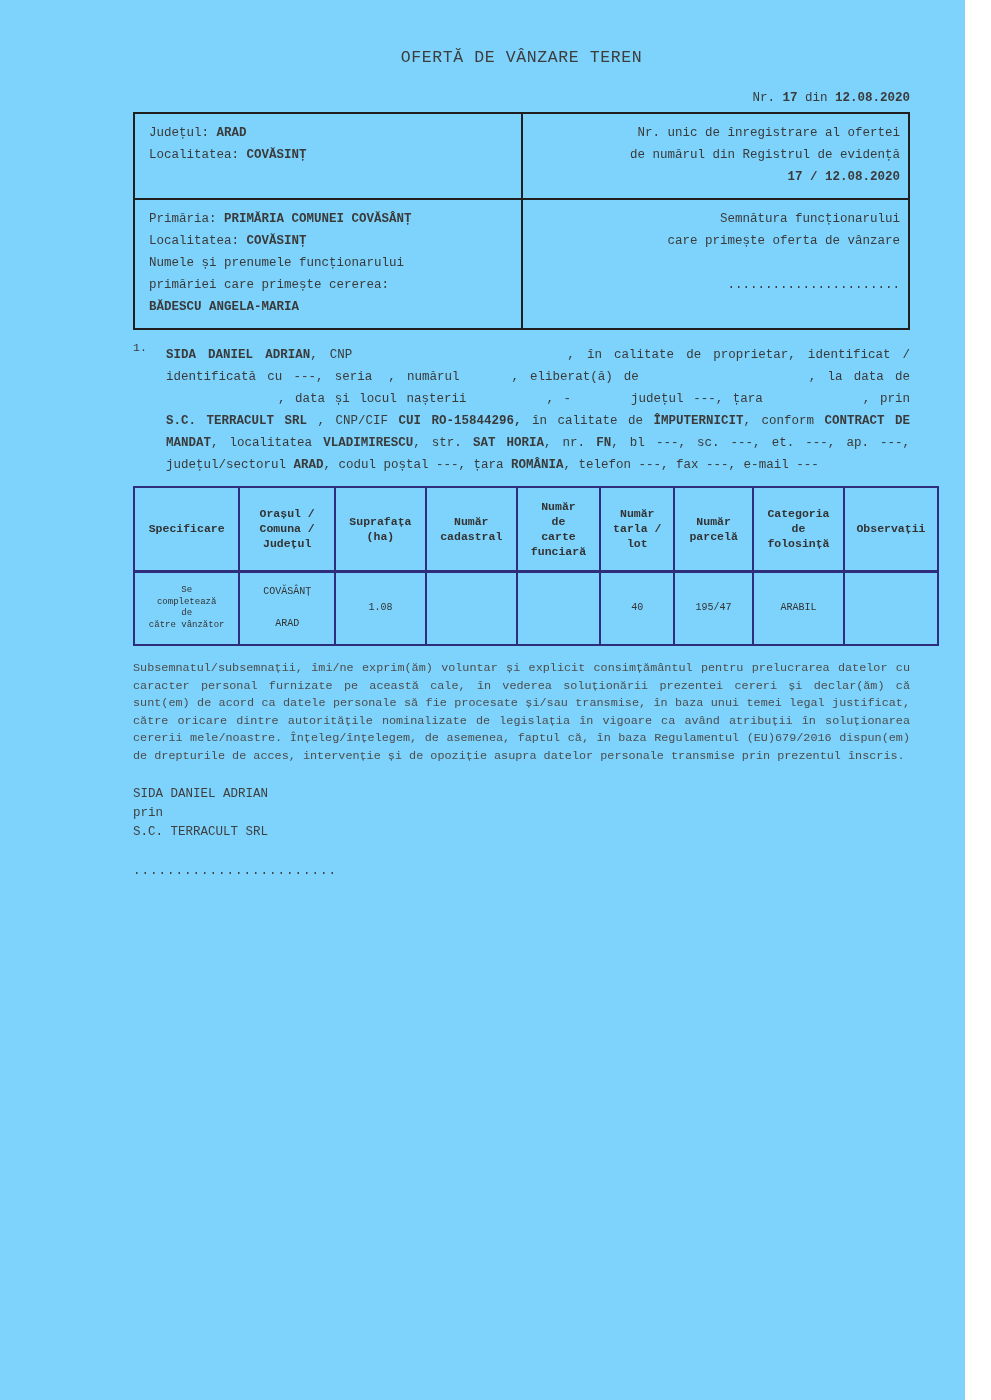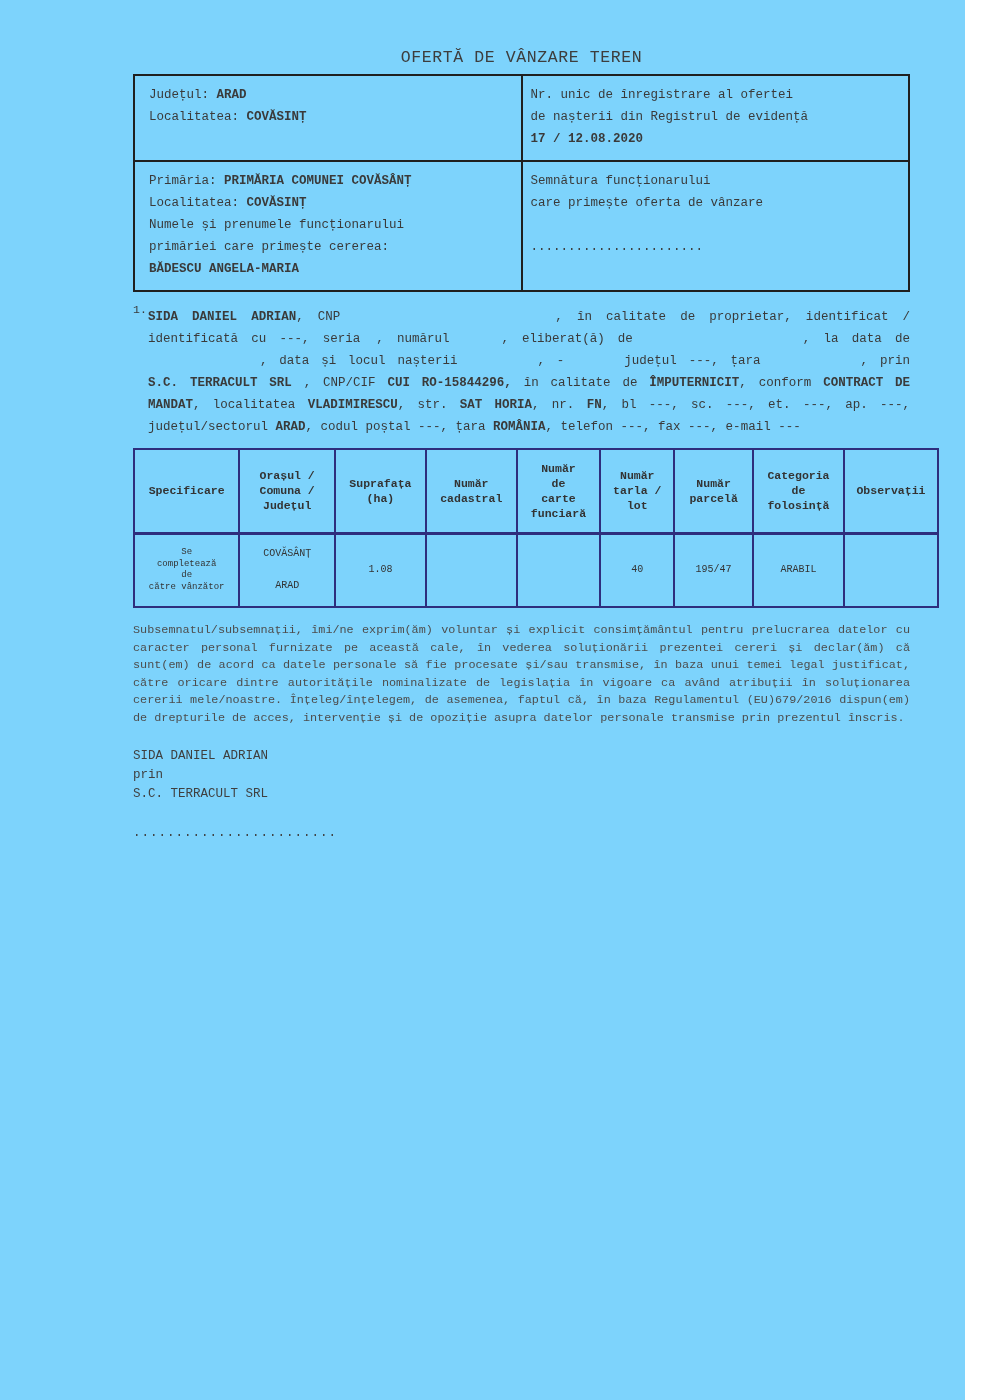--- a/index.html
+++ b/index.html
@@ -47,36 +47,36 @@
     border:2px solid var(--hdr-border);
   }
   .header-table td{
     border:2px solid var(--hdr-border);
     font-size:12.5px;
     line-height:22px;
     vertical-align:top;
     padding:8px 12px 10px 14px;
   }
   .header-table td.ht-right{
-    text-align:left;
+    text-align:right;
     padding-left:8px;
     padding-right:8px;
   }
   .header-table tr.r1 td{height:78px;}
   .header-table tr.r2 td{height:120px;}
 
   .para1-wrap{position:relative;margin-top:14px;}
   .para1-marker{
     position:absolute;
     left:0;
     top:-3px;
     font-size:11.5px;
   }
   .para1{
-    margin:0 0 0 15px;
+    margin:0 0 0 33px;
     font-size:12.5px;
     line-height:22px;
     text-align:justify;
   }
   .para2{
     margin:14px 0 0 0;
     font-size:12.5px;
     line-height:22px;
     text-align:justify;
   }
@@ -145,26 +145,27 @@
   .b{font-weight:700;}
 </style>
 </head>
 <body>
 
 <div class="page">
   <div class="content">
 
     <div class="doc-title">OFERTĂ DE VÂNZARE TEREN</div>
 
+    <div class="doc-number"><span>Nr. </span><span class="b">17</span><span> din </span><span class="b">12.08.2020</span></div>
 
     <table class="header-table">
       <tbody>
           <tr class="r1">
         <td class="ht-left"><span>Județul: </span><span class="b">ARAD</span><br><span>Localitatea: </span><span class="b">COVĂSINȚ</span></td>
-        <td class="ht-right"><span>Nr. unic de înregistrare al ofertei</span><br><span>de nașterii din Registrul de evidență</span><br><span class="b">17 / 12.08.2020</span></td>
+        <td class="ht-right"><span>Nr. unic de înregistrare al ofertei</span><br><span>de numărul din Registrul de evidență</span><br><span class="b">17 / 12.08.2020</span></td>
       </tr>
       <tr class="r2">
         <td class="ht-left"><span>Primăria: </span><span class="b">PRIMĂRIA COMUNEI COVĂSÂNȚ</span><br><span>Localitatea: </span><span class="b">COVĂSINȚ</span><br><span>Numele și prenumele funcționarului</span><br><span>primăriei care primește cererea:</span><br><span class="b">BĂDESCU ANGELA-MARIA</span></td>
         <td class="ht-right"><span>Semnătura funcționarului</span><br><span>care primește oferta de vânzare</span><br><br><span>.......................</span></td>
       </tr>
     </tbody>
       </table>
 
     <div class="para1-wrap">
       <span class="para1-marker">1.</span>

